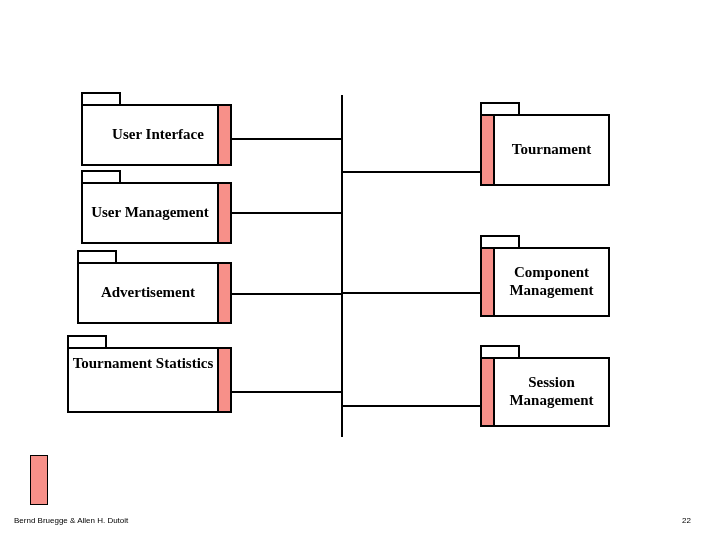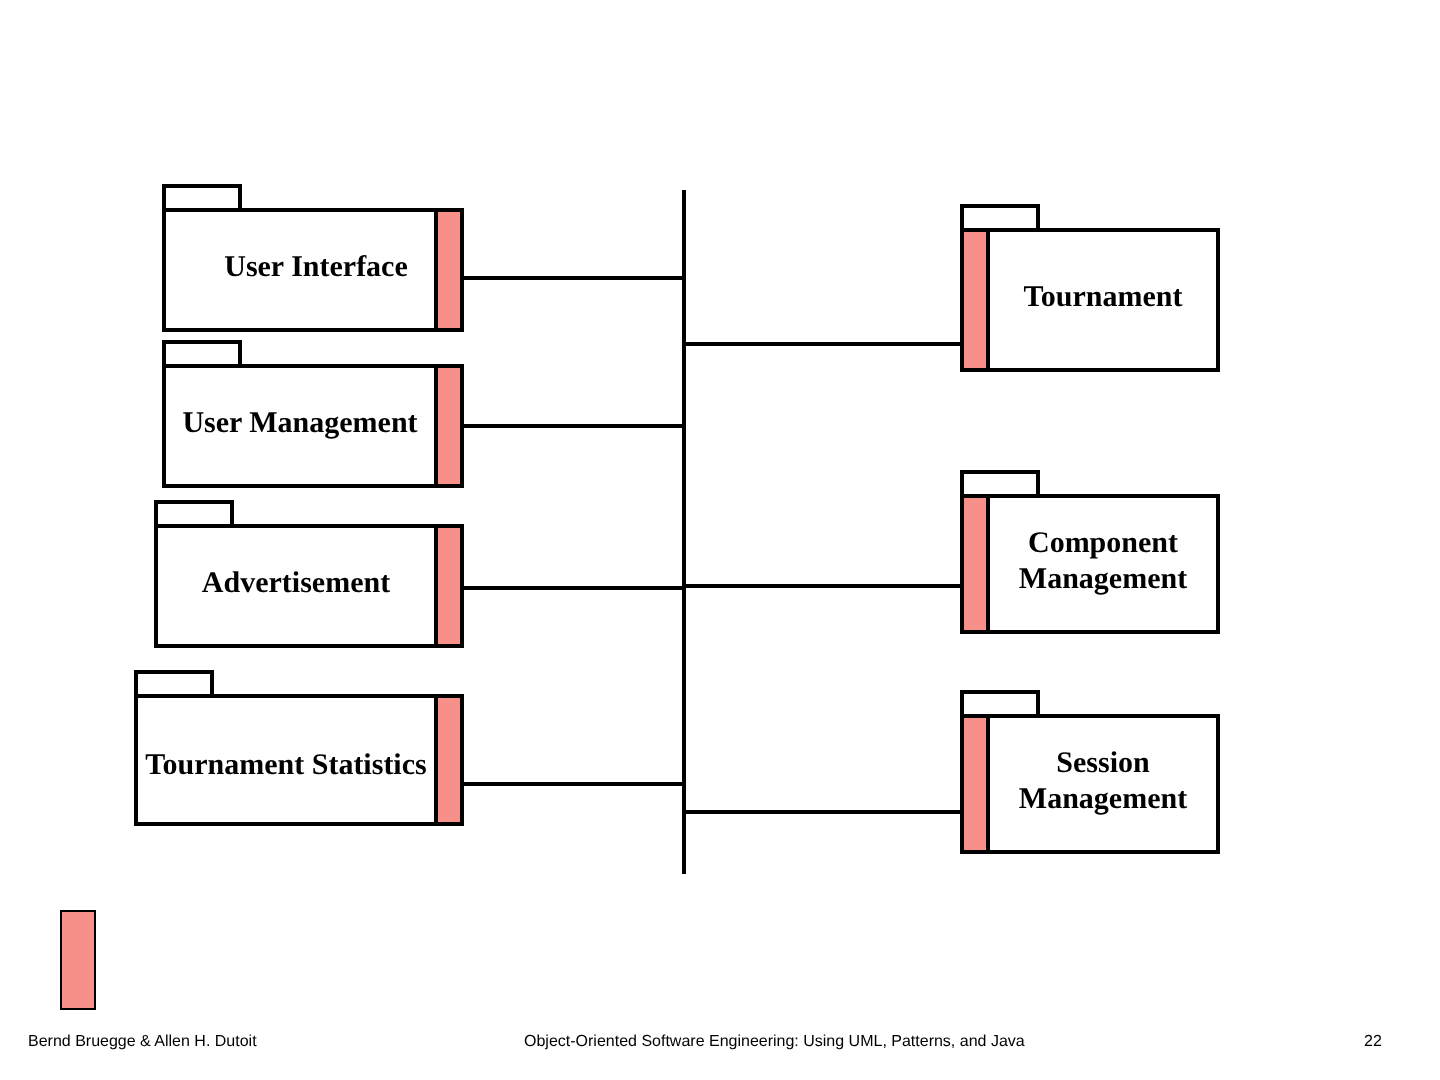--- a/index.html
+++ b/index.html
@@ -129,25 +129,24 @@
           <rect x="481" y="358" width="13" height="68" fill="#F79089" stroke="#000000" stroke-width="1.6"></rect>
           <line x1="342" y1="406" x2="481" y2="406" stroke="#000000" stroke-width="1.6"></line>
         </g>
     </svg>
   </div>
 
   <div id="pkg-labels">
       <div class="pkg-label" style="left: 82px; top: 105px; width: 152px; height: 60px;">User Interface</div>
       <div class="pkg-label" style="left: 82px; top: 183px; width: 136px; height: 60px;">User Management</div>
       <div class="pkg-label" style="left: 78px; top: 263px; width: 140px; height: 60px; border-radius: 22px;">Advertisement</div>
-      <div class="pkg-label" style="left: 68px; top: 352px; width: 150px; height: 64px;">Tournament Statistics</div>
+      <div class="pkg-label" style="left: 68px; top: 332px; width: 150px; height: 64px;">Tournament Statistics</div>
       <div class="pkg-label" style="left: 494px; top: 115px; width: 115px; height: 70px;">Tournament</div>
       <div class="pkg-label" style="left: 494px; top: 248px; width: 115px; height: 68px;">Component Management</div>
       <div class="pkg-label" style="left: 494px; top: 358px; width: 115px; height: 68px; border-radius: 22px;">Session Management</div>
     </div>
 
   <div id="legend-swatch"></div>
 
   <div class="footer-text" id="footer-author">Bernd Bruegge &amp; Allen H. Dutoit</div>
-  <div class="footer-text" id="footer-book">Object-Oriented Software Engineering: Using UML, Patterns, and Java</div>
   <div class="footer-text" id="footer-page">22</div>
 
 </div>
 
 </body></html>

